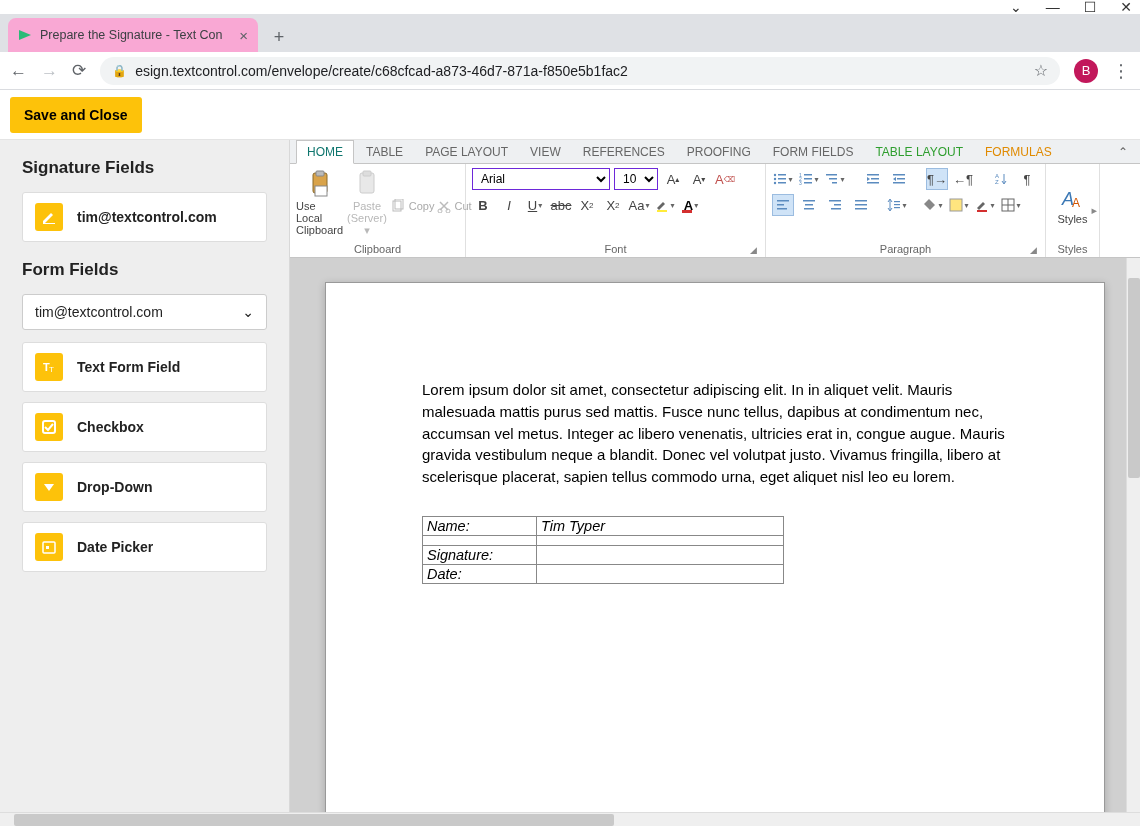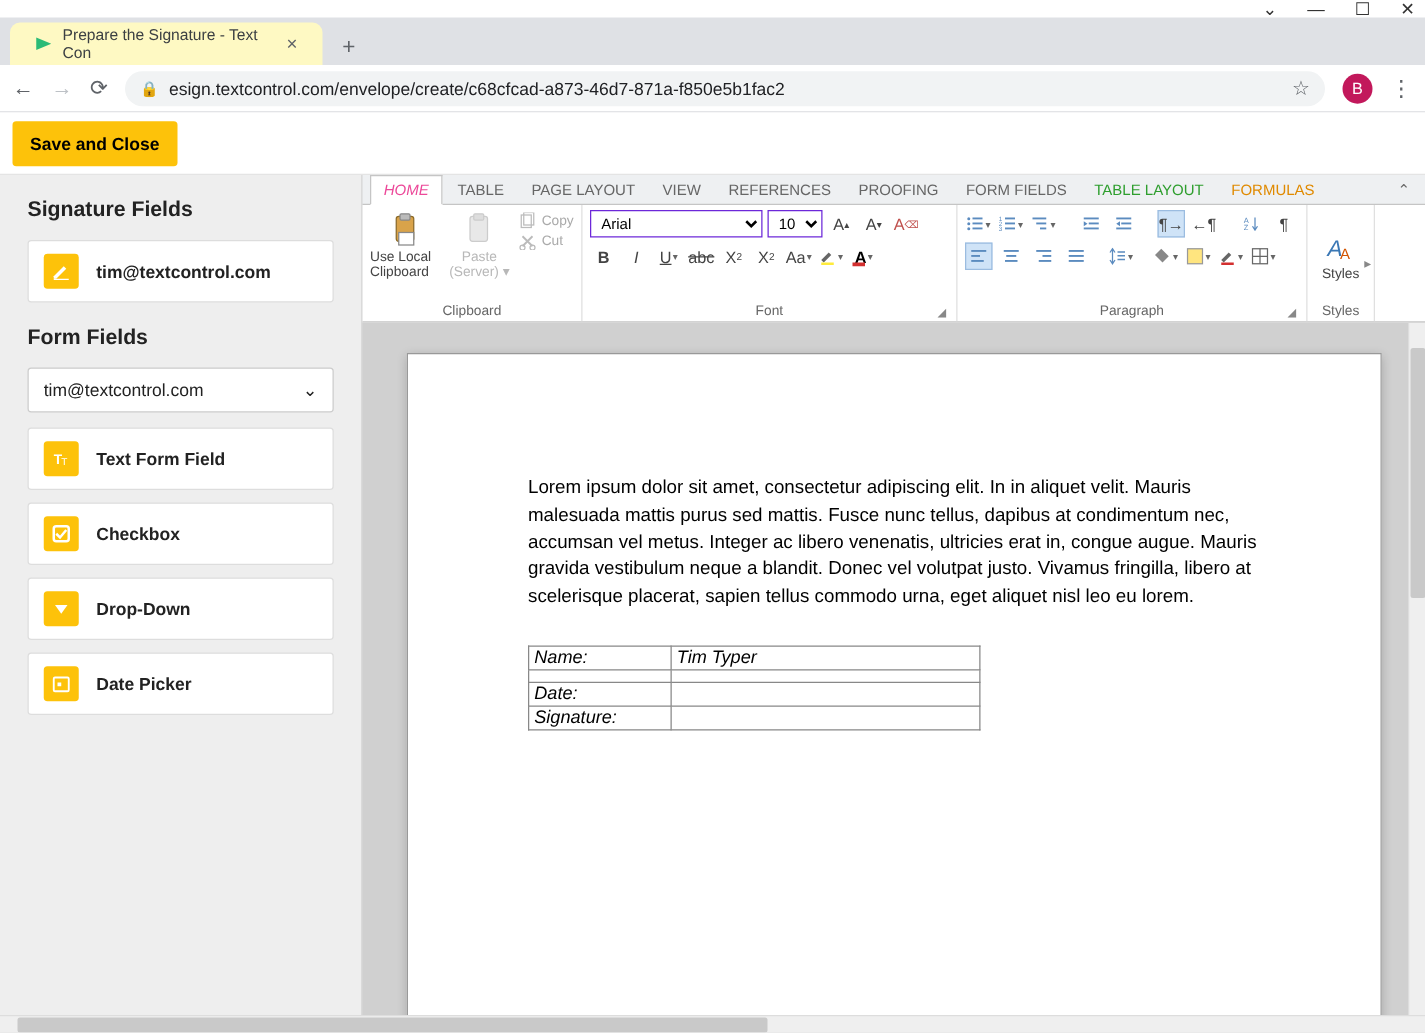--- a/index.html
+++ b/index.html
@@ -3,21 +3,21 @@
 <meta charset="utf-8">
 <style>
 * { box-sizing: border-box; margin: 0; padding: 0; font-family: -apple-system, BlinkMacSystemFont, "Segoe UI", Arial, sans-serif; }
 body { width: 1140px; height: 826px; background: #fff; overflow: hidden; }
 
 
 .window-bar { height: 14px; background: #fff; display: flex; justify-content: flex-end; align-items: center; padding: 0 8px; gap: 24px; }
 .window-bar span { font-size: 14px; color: #333; cursor: default; }
 
 .tab-strip { height: 38px; background: #dfe1e5; display: flex; align-items: flex-end; padding-left: 8px; }
-.browser-tab { background: #fef9c3; border-radius: 8px 8px 0 0; height: 34px; width: 250px; display: flex; align-items: center; padding: 0 20px; gap: 8px; font-size: 12.5px; color: #3c4043; }
+.browser-tab { background: #f9a8d4; border-radius: 8px 8px 0 0; height: 34px; width: 250px; display: flex; align-items: center; padding: 0 10px; gap: 8px; font-size: 12.5px; color: #3c4043; }
 .tab-favicon { display: inline-flex; }
 .tab-close { margin-left: auto; font-size: 15px; color: #5f6368; }
 .new-tab { width: 30px; height: 30px; display: flex; align-items: center; justify-content: center; font-size: 18px; color: #5f6368; margin-left: 6px; }
 
 .addr-bar { height: 38px; background: #fff; border-bottom: 1px solid #dadce0; display: flex; align-items: center; padding: 0 10px; gap: 14px; }
 .nav-icon { font-size: 17px; color: #5f6368; }
 .nav-icon.disabled { color: #bdc1c6; }
 .omnibox { flex: 1; height: 28px; background: #f1f3f4; border-radius: 14px; display: flex; align-items: center; padding: 0 12px; gap: 8px; font-size: 14px; color: #202124; }
 .omnibox .lock { font-size: 12px; color: #5f6368; }
 .omnibox .star { margin-left: auto; font-size: 16px; color: #5f6368; }
@@ -35,35 +35,35 @@
 .sig-card, .ff-item { background: #fff; border: 1px solid #ddd; border-radius: 3px; display: flex; align-items: center; padding: 10px 12px; gap: 14px; margin-bottom: 10px; }
 .icon-box { width: 28px; height: 28px; background: #fdc20a; border-radius: 3px; display: flex; align-items: center; justify-content: center; color: #fff; }
 .sig-card .label, .ff-item .label { font-size: 14px; font-weight: 700; color: #222; }
 .ff-dropdown { background: #fff; border: 1px solid #ccc; border-radius: 3px; height: 36px; display: flex; align-items: center; padding: 0 12px; justify-content: space-between; font-size: 14px; color: #222; margin-bottom: 12px; }
 .sidebar-gutter { position: absolute; right: -6px; top: 0; bottom: 0; width: 6px; background: #d8d8d8; }
 
 
 .editor { flex: 1; background: #d0d0d0; display: flex; flex-direction: column; position: relative; }
 .ribbon-tabs { height: 24px; background: #eef0f2; display: flex; align-items: flex-end; font-size: 12px; padding-left: 6px; gap: 2px; border-bottom: 1px solid #c5c5c5; }
 .rtab { padding: 4px 10px; color: #666; cursor: pointer; }
-.rtab.active { background: #fff; border: 1px solid #c5c5c5; border-bottom: 1px solid #fff; color: #ec4899; position: relative; top: 1px; font-style: italic; }
+.rtab.active { background: #fff; border: 1px solid #c5c5c5; border-bottom: 1px solid #fff; color: #0f766e; position: relative; top: 1px; }
 .rtab.green { color: #2e9e2e; }
 .rtab.orange { color: #e08a00; }
 .ribbon-collapse { margin-left: auto; padding: 4px 12px; color: #666; }
 
 .ribbon { background: #fff; border-bottom: 1px solid #c5c5c5; display: flex; height: 94px; font-size: 11px; }
 .rgroup { border-right: 1px solid #e0e0e0; padding: 4px 6px 2px; display: flex; flex-direction: column; }
 .rgroup-body { flex: 1; display: flex; gap: 4px; }
 .rgroup-label { text-align: center; color: #666; font-size: 11px; padding-top: 2px; position: relative; }
 .dialog-launcher { position: absolute; right: 2px; bottom: 0; font-size: 9px; color: #888; }
 
 .big-btn { display: flex; flex-direction: column; align-items: center; justify-content: flex-start; width: 56px; padding-top: 2px; gap: 2px; color: #444; }
 .big-btn.disabled { color: #b8b8b8; }
 .big-icon { width: 30px; height: 28px; display: flex; align-items: center; justify-content: center; }
-.small-btns { display: flex; flex-direction: column; gap: 2px; padding-top: 2px; }
+.small-btns { display: flex; flex-direction: row; gap: 2px; padding-top: 2px; }
 .small-btn { display: flex; align-items: center; gap: 4px; color: #aaa; font-size: 11px; }
 
 .font-row { display: flex; gap: 4px; align-items: center; }
 .font-select { border: 1px solid #6d28d9; height: 22px; font-size: 12px; padding: 0 4px; background: #fff; }
 .font-name { width: 138px; }
 .font-size { width: 44px; }
 .tb { width: 22px; height: 22px; display: inline-flex; align-items: center; justify-content: center; font-size: 13px; color: #444; cursor: pointer; border: 1px solid transparent; }
 .tb.active { background: #cfe3f7; border-color: #9bbce0; }
 .tb .caret { font-size: 8px; margin-left: 1px; color: #666; }
 .col { display: flex; flex-direction: column; gap: 4px; }
@@ -444,25 +444,25 @@
           <tbody>
               <tr>
                 <td class="c1">Name:</td>
                 <td>Tim Typer</td>
               </tr>
           <tr class="spacer">
                 <td class="c1"></td>
                 <td></td>
               </tr>
           <tr>
-                <td class="c1">Date:</td>
+                <td class="c1">Signature:</td>
                 <td></td>
               </tr>
           <tr>
-                <td class="c1">Signature:</td>
+                <td class="c1">Date:</td>
                 <td></td>
               </tr>
         </tbody>
           </table>
       </div>
       <div class="vscroll">
           <div class="vthumb"></div>
         </div>
     </div>
   </div>

